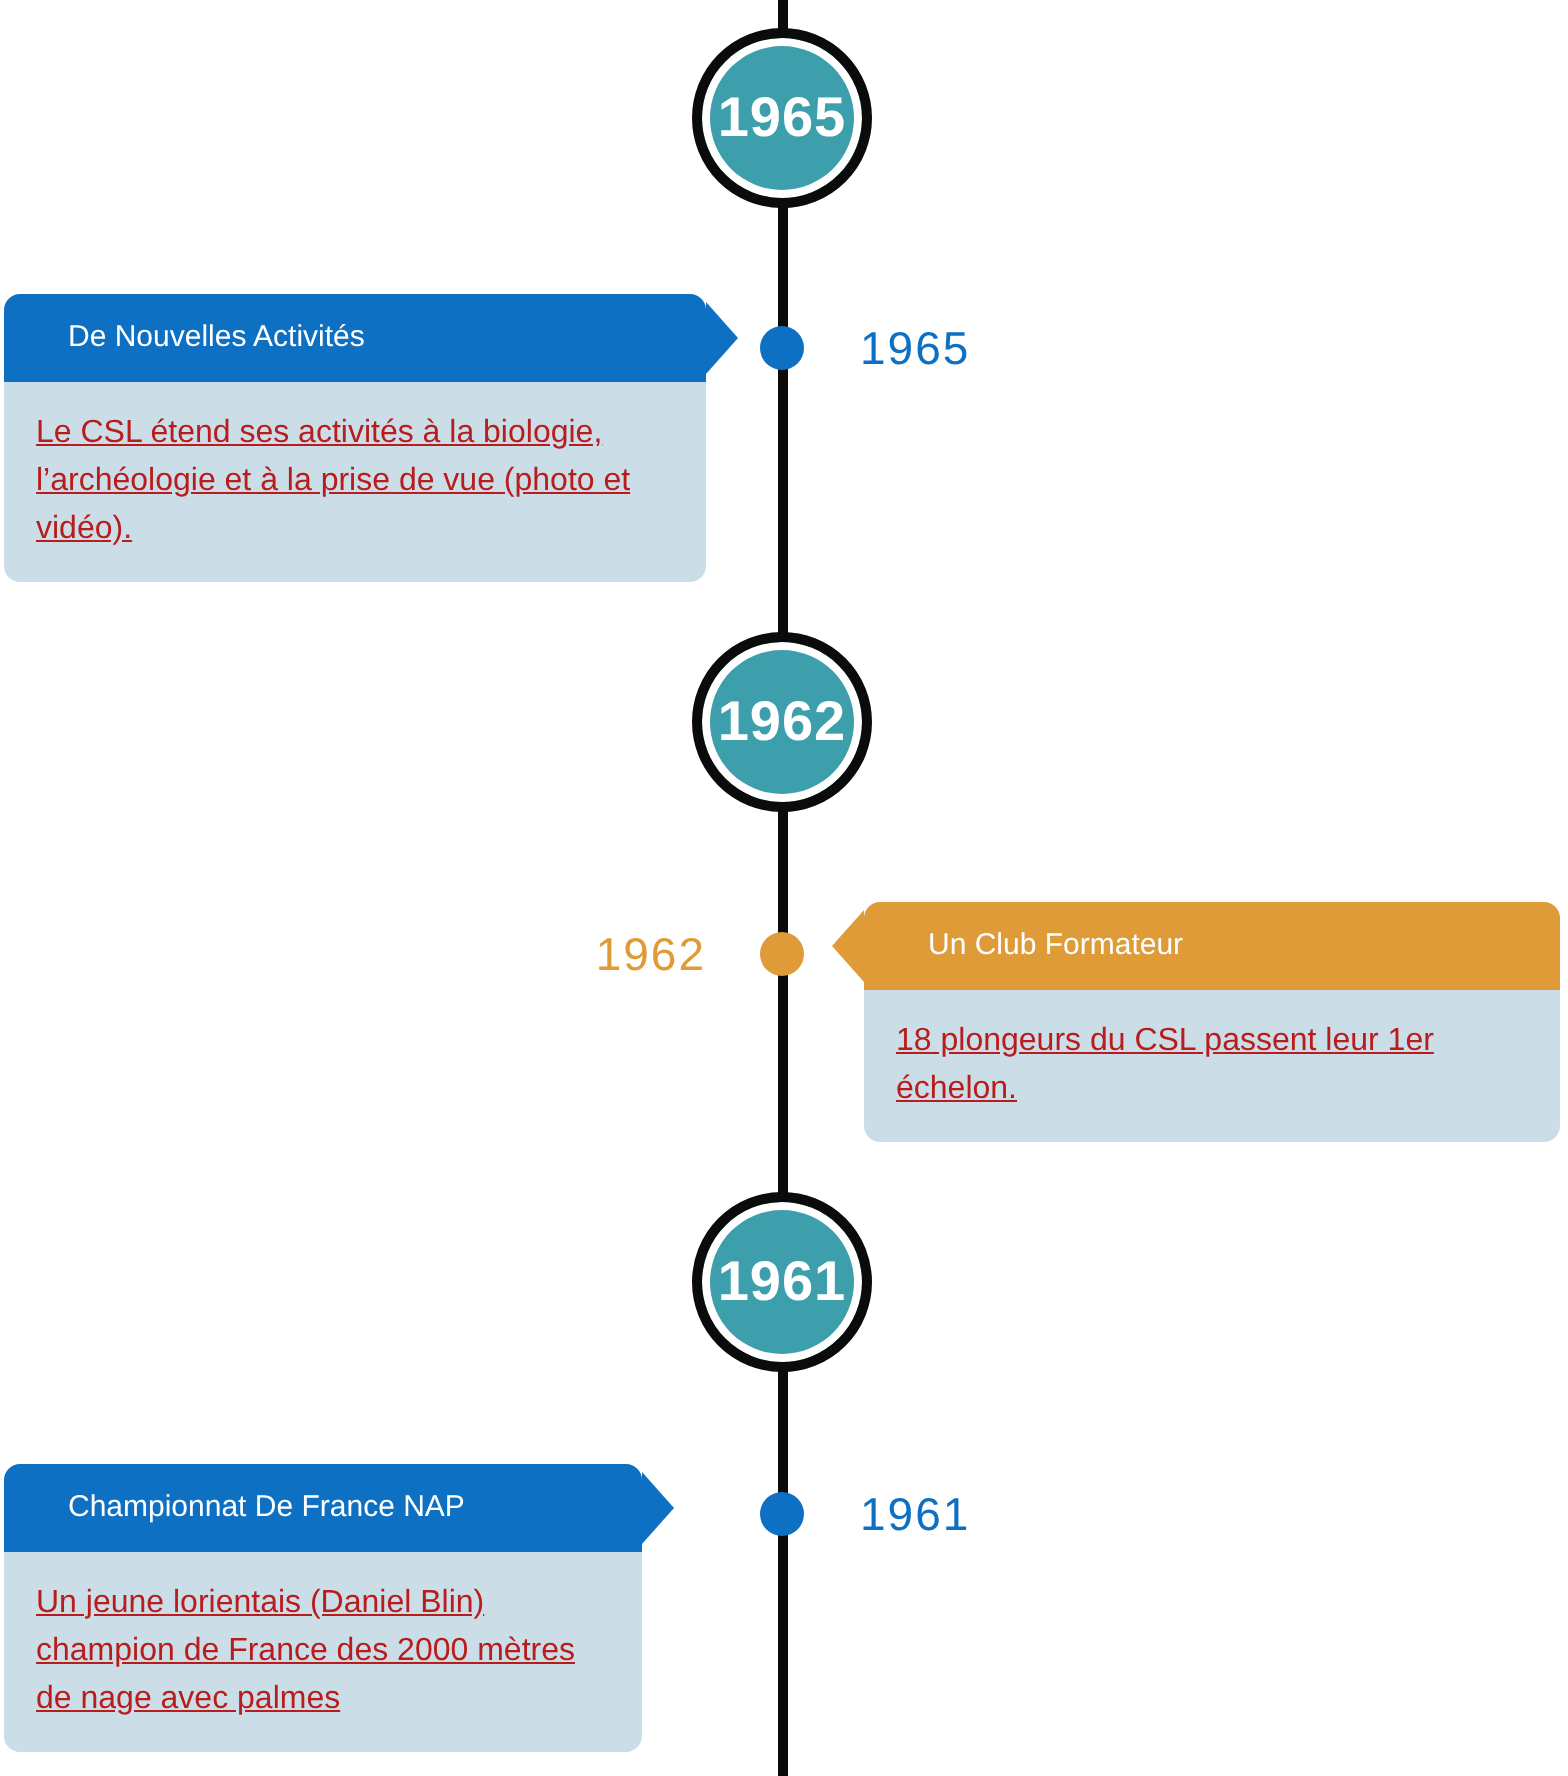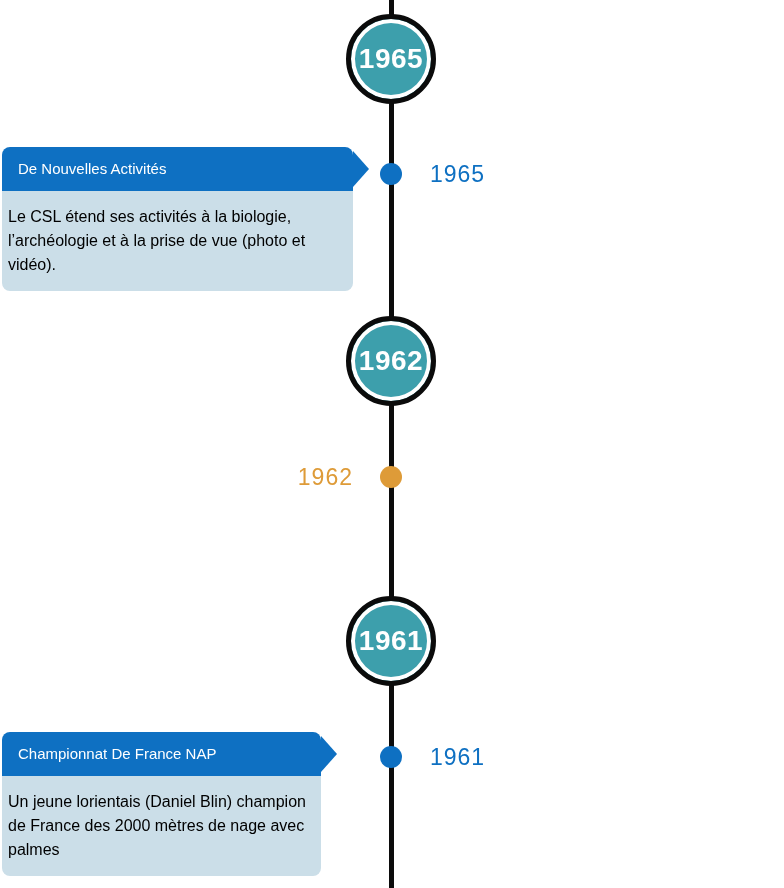--- a/index.html
+++ b/index.html
@@ -54,30 +54,31 @@
   .year-label.align-right { text-align: right; }
   .card {
     position: absolute;
   }
   .card-header {
     position: relative;
     background: var(--accent, #0e70c2);
     color: #ffffff;
     font-size: 15px;
     line-height: 16px;
-    padding: 14px 16px;
+    padding: 14px 32px;
     border-radius: 8px 8px 0 0;
   }
   .card-body {
     background: var(--body-bg, #cbdee8);
-    color: #000000;
+    color: #b91c1c;
     font-size: 16px;
     line-height: 24px;
-    padding: 14px 6px;
+    padding: 14px 16px;
     border-radius: 0 0 8px 8px;
+    text-decoration: underline;
   }
   .card-left .card-header::after {
     content: "";
     position: absolute;
     left: 100%;
     top: 50%;
     transform: translateY(-50%);
     width: 0; height: 0;
     border-style: solid;
     border-color: transparent;
@@ -116,20 +117,24 @@
 
   <div class="dot" style="left: 380px; top: 163px; --accent: #0e70c2;"></div>
   <div class="year-label" style="left: 430px; top: 160px; --accent: #0e70c2;">1965</div>
   <div class="card card-left" style="left: 2px; top: 147px; width: 351px; --accent: #0e70c2;">
     <div class="card-header">De Nouvelles Activités</div>
     <div class="card-body">Le CSL étend ses activités à la biologie, l’archéologie et à la prise de vue (photo et vidéo).</div>
   </div>
 
   <div class="dot" style="left: 380px; top: 466px; --accent: #de9b38;"></div>
   <div class="year-label align-right" style="right: 431px; top: 463px; --accent: #de9b38;">1962</div>
+  <div class="card card-right" style="left: 432px; top: 451px; width: 348px; --accent: #de9b38;">
+    <div class="card-header">Un Club Formateur</div>
+    <div class="card-body">18 plongeurs du CSL passent leur 1er échelon.</div>
+  </div>
 
   <div class="dot" style="left: 380px; top: 746px; --accent: #0e70c2;"></div>
   <div class="year-label" style="left: 430px; top: 743px; --accent: #0e70c2;">1961</div>
   <div class="card card-left" style="left: 2px; top: 732px; width: 319px; --accent: #0e70c2;">
     <div class="card-header">Championnat De France NAP</div>
     <div class="card-body">Un jeune lorientais (Daniel Blin) champion de France des 2000 mètres de nage avec palmes</div>
   </div>
 
 </div>
 

